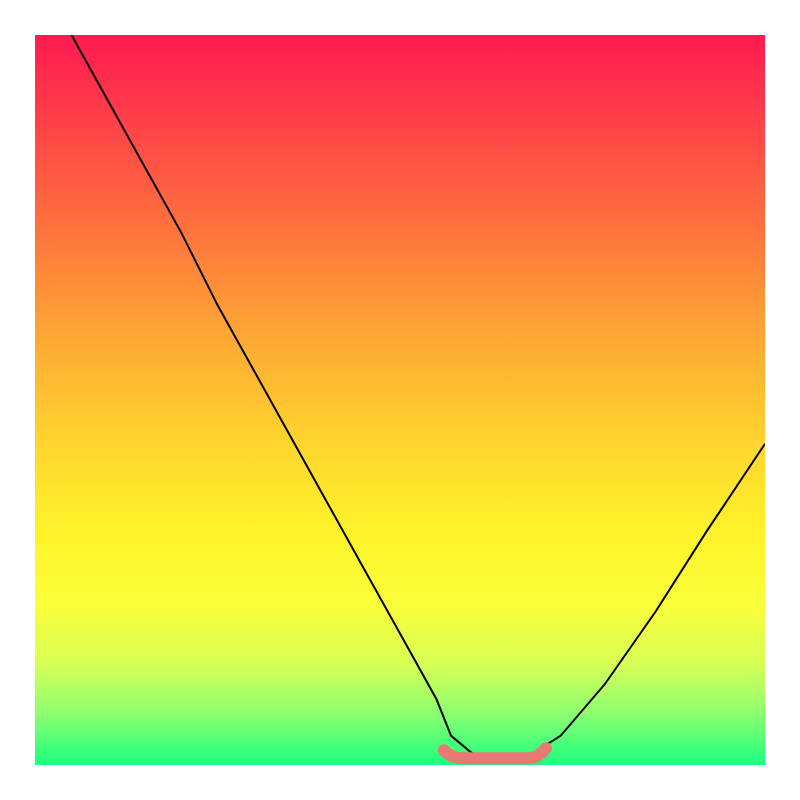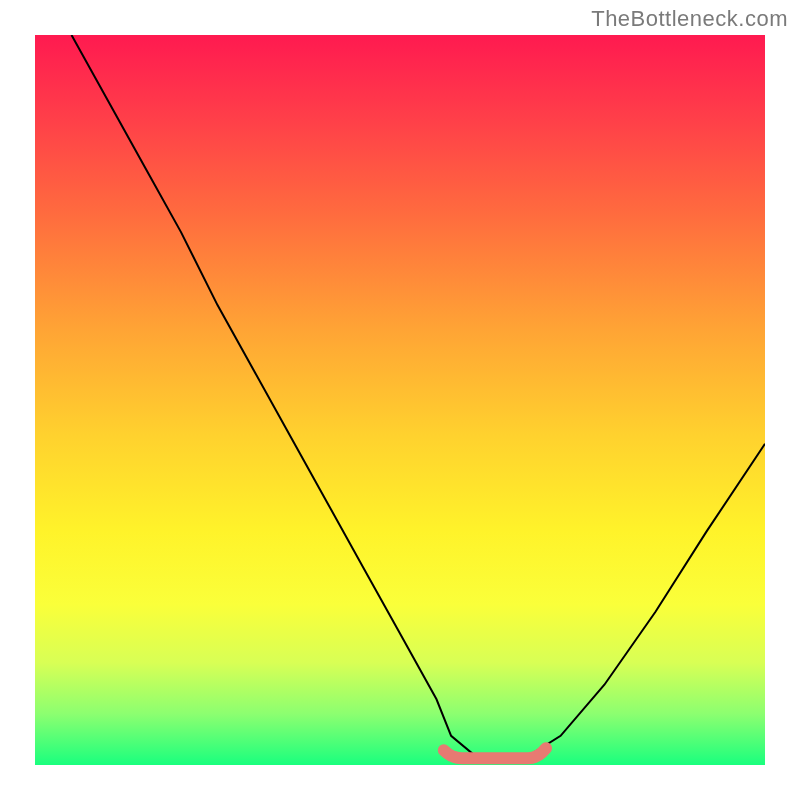--- a/index.html
+++ b/index.html
@@ -63,21 +63,20 @@
     stroke: #e77a72;
     stroke-width: 12;
     stroke-linecap: round;
   }
 </style>
 </head>
 <body>
 
 <div class="chart-wrap">
 
-  <div class="attribution">TheBottleneck.com</div>
 
   <div class="plot-area">
     <div class="gradient-bg"></div>
 
     <svg class="overlay" viewBox="0 0 730 730" preserveAspectRatio="none">
       <path class="curve" d="M36.5 0.0 L73.0 65.7 L109.5 131.4 L146.0 197.1 L182.5 270.1 L219.0 335.8 L255.5 401.5 L292.0 467.2 L328.5 532.9 L365.0 598.6 L401.5 664.3 L416.1 700.8 L438.0 719.0 L459.9 724.2 L481.8 724.2 L496.4 719.0 L525.6 700.8 L569.4 649.7 L620.5 576.7 L671.6 496.4 L730.0 408.8"></path>
       <path class="optimum-band" d="M 408.8 715.2 Q 416.8 723.2 426.8 723.2 L 493.0 723.2 Q 503.0 723.2 511.0 713.2"></path>
     </svg>
   </div>
 

